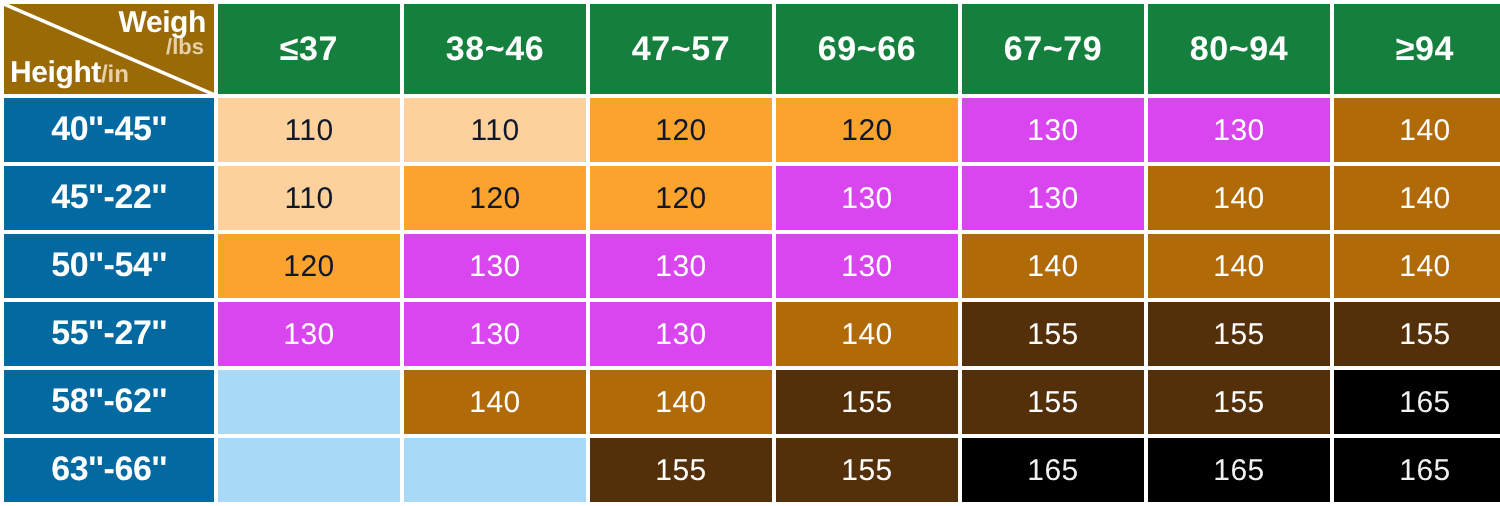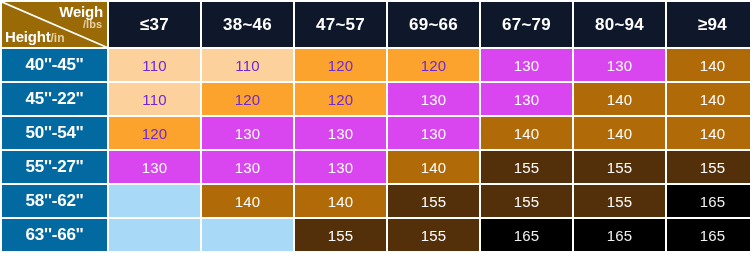--- a/index.html
+++ b/index.html
@@ -93,21 +93,21 @@
     letter-spacing: -0.2px;
   }
   .corner-height .unit {
     font-size: 12px;
     font-weight: bold;
     color: #e7d0a8;
   }
 
   
   td.colhead {
-    background: #0f172a;
+    background: #15803d;
     font-size: 17px;
     font-weight: bold;
     color: #ffffff;
     letter-spacing: 0.3px;
   }
   td.rowhead {
     background: #0369a1;
     font-size: 17px;
     font-weight: bold;
     color: #ffffff;
@@ -124,21 +124,21 @@
   td.v165 { background: #000000; }
   td.vnone { background: #a8daf7; }
 
   td.cell {
     font-size: 15px;
     font-weight: normal;
     color: #ffffff;
     height: 31px;
     letter-spacing: 0.2px;
   }
-  td.v110 .val, td.v120 .val { color: #6d28d9; }
+  td.v110 .val, td.v120 .val { color: #0f172a; }
   td.v165 .val { color: #f0f0f0; }
   .val { display: block; line-height: 1; }
 </style>
 </head>
 <body>
 
 <div id="size-chart">
   <table class="chart">
     <colgroup>
       <col class="c-head">

